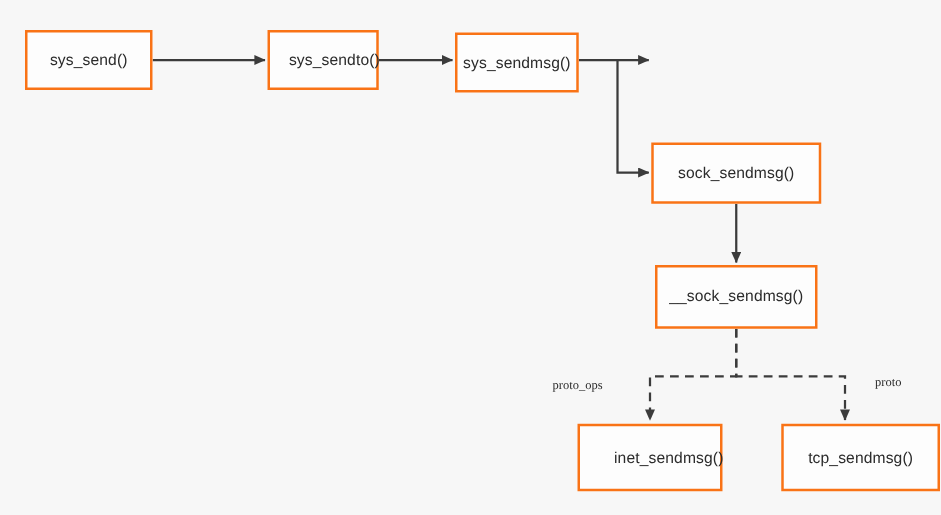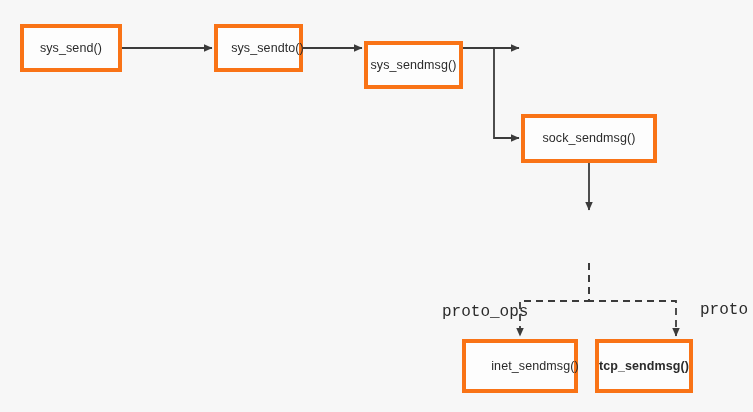--- a/index.html
+++ b/index.html
@@ -19,38 +19,38 @@
     position: absolute;
     left: 0;
     top: 0;
     width: 753px;
     height: 412px;
   }
   .node-box {
     position: absolute;
     box-sizing: border-box;
     background: #fdfdfd;
-    border: 4px solid #f97316;
+    border: 2px solid #f97316;
     display: flex;
     align-items: center;
     justify-content: center;
     z-index: 2;
   }
   .node-label {
     font-family: "Liberation Sans", sans-serif;
     font-size: 12.5px;
     color: #2b2b2b;
     line-height: 1;
     white-space: nowrap;
     letter-spacing: 0.1px;
   }
   .edge-label {
     position: absolute;
-    font-family: Liberation Mono, monospace;
-    font-size: 16px;
+    font-family: Liberation Serif, serif;
+    font-size: 10px;
     color: #2b2b2b;
     white-space: nowrap;
     z-index: 3;
   }
 </style>
 </head>
 <body>
 
 <div id="canvas">
 
@@ -91,35 +91,38 @@
   </svg>
 
   <div class="node-box" style="left:20px; top:24px; width:102px; height:48px;">
     <span class="node-label">sys_send()</span>
   </div>
 
   <div class="node-box" style="left:214px; top:24px; width:89px; height:48px;padding-left:18px;">
     <span class="node-label">sys_sendto()</span>
   </div>
 
-  <div class="node-box" style="left:364px; top:41px; width:99px; height:48px;">
+  <div class="node-box" style="left:364px; top:26px; width:99px; height:48px;">
     <span class="node-label">sys_sendmsg()</span>
   </div>
 
 
   <div class="node-box" style="left:521px; top:114px; width:136px; height:49px;">
     <span class="node-label">sock_sendmsg()</span>
   </div>
 
+  <div class="node-box" style="left:524px; top:212px; width:130px; height:51px;">
+    <span class="node-label">__sock_sendmsg()</span>
+  </div>
 
   <div class="node-box" style="left:462px; top:339px; width:116px; height:54px;padding-left:30px;">
     <span class="node-label">inet_sendmsg()</span>
   </div>
 
-  <div class="node-box" style="left:595px; top:339px; width:98px; height:54px;font-weight:bold;">
+  <div class="node-box" style="left:625px; top:339px; width:127px; height:54px;">
     <span class="node-label">tcp_sendmsg()</span>
   </div>
 
   <div class="edge-label" style="left:442px; top:303px;">proto_ops</div>
 
   <div class="edge-label" style="left:700px; top:301px;">proto</div>
 
 </div>
 
 </body></html>

